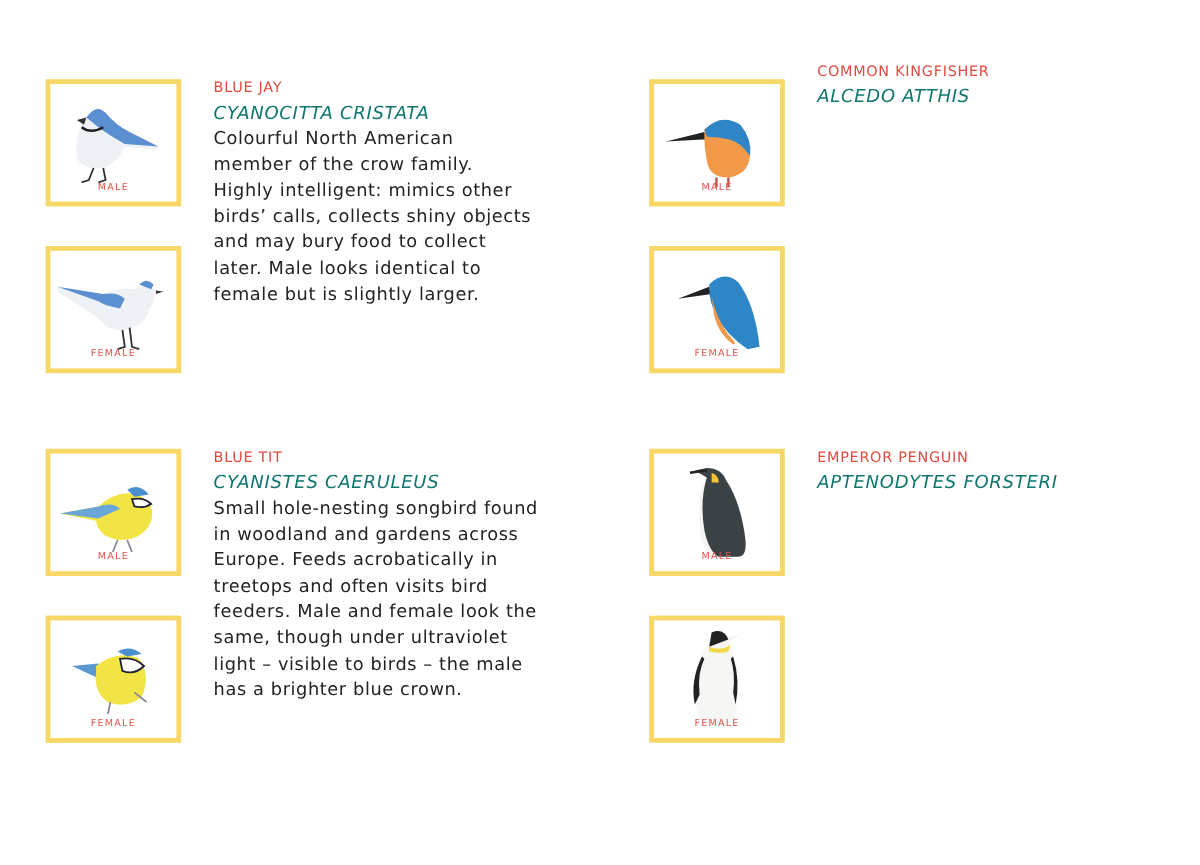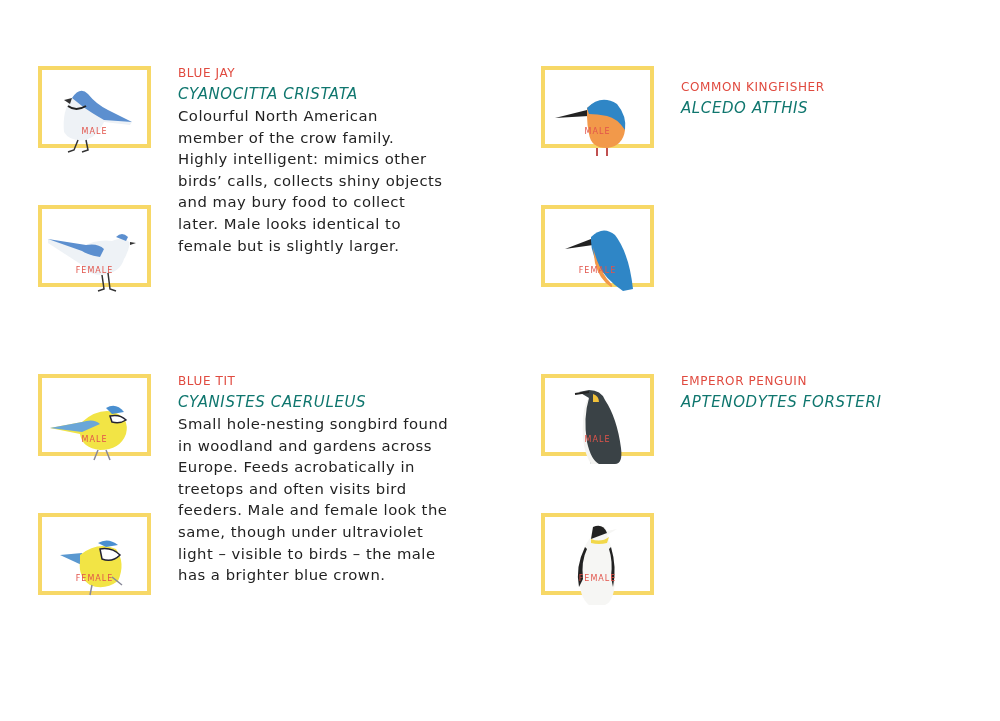--- a/index.html
+++ b/index.html
@@ -1,19 +1,19 @@
 <!DOCTYPE html>
 <html><head>
   <meta charset="utf-8">
   <style>
     html, body { margin: 0; padding: 0; background: #ffffff; }
     body { width: 1000px; height: 721px; position: relative; overflow: hidden;
            font-family: "DejaVu Sans", "Liberation Sans", sans-serif; }
     .entry { position: absolute; }
-    .frame { position: absolute; width: 113px; height: 82px; box-sizing: border-box;
+    .frame { position: absolute; width: 113px; height: 106px; box-sizing: border-box;
              border: 4px solid #f7d867; background: #fff; }
     .frame svg { position: absolute; left: 0; top: 0; width: 105px; height: 104px; }
     .frame .label { position: absolute; left: 0; right: 0; bottom: 8px; text-align: center;
              font-size: 8px; letter-spacing: 1px; color: #e2544b; }
     .text { position: absolute; width: 300px; }
     .name { color: #e04a3f; font-size: 12px; line-height: 22px; letter-spacing: 0.6px; margin: 0; font-weight: normal; }
     .latin { color: #0f766e; font-size: 15px; line-height: 21px; font-style: italic; letter-spacing: 0.6px; margin: 0; }
     .desc { color: #222; font-size: 14.8px; line-height: 21.6px; letter-spacing: 0.5px; margin: 0; }
   </style>
 </head>
@@ -58,21 +58,21 @@
     <div class="label">MALE</div>
   </div>
   <div class="frame" style="left:541px;top:205px;">
     <svg viewBox="0 0 105 104">
       <path d="M20,40 L46,30 L48,36Z" fill="#222"></path>
       <path d="M46,28 Q58,16 70,26 Q84,44 88,80 L78,82 Q60,70 52,54 Q46,42 46,32Z" fill="#2f86c6"></path>
       <path d="M48,38 Q52,56 62,70 Q70,78 66,78 Q54,70 50,54Z" fill="#f2994a"></path>
     </svg>
     <div class="label">FEMALE</div>
   </div>
-  <div class="text" style="left:681px;top:76px;">
+  <div class="text" style="left:681px;top:48px;">
     <h2 class="name">COMMON KINGFISHER</h2>
     <p class="latin">ALCEDO ATTHIS</p>
   </div>
 </div>
 
 <div class="entry">
   <div class="frame" style="left:38px;top:374px;">
     <svg viewBox="0 0 105 104">
       <path d="M8,50 L40,44 Q56,30 72,34 Q88,40 84,56 Q78,72 58,72 Q40,70 38,56Z" fill="#f2e445"></path>
       <path d="M8,50 L40,44 Q52,40 58,46 L40,54Z" fill="#6aa6d8"></path>

